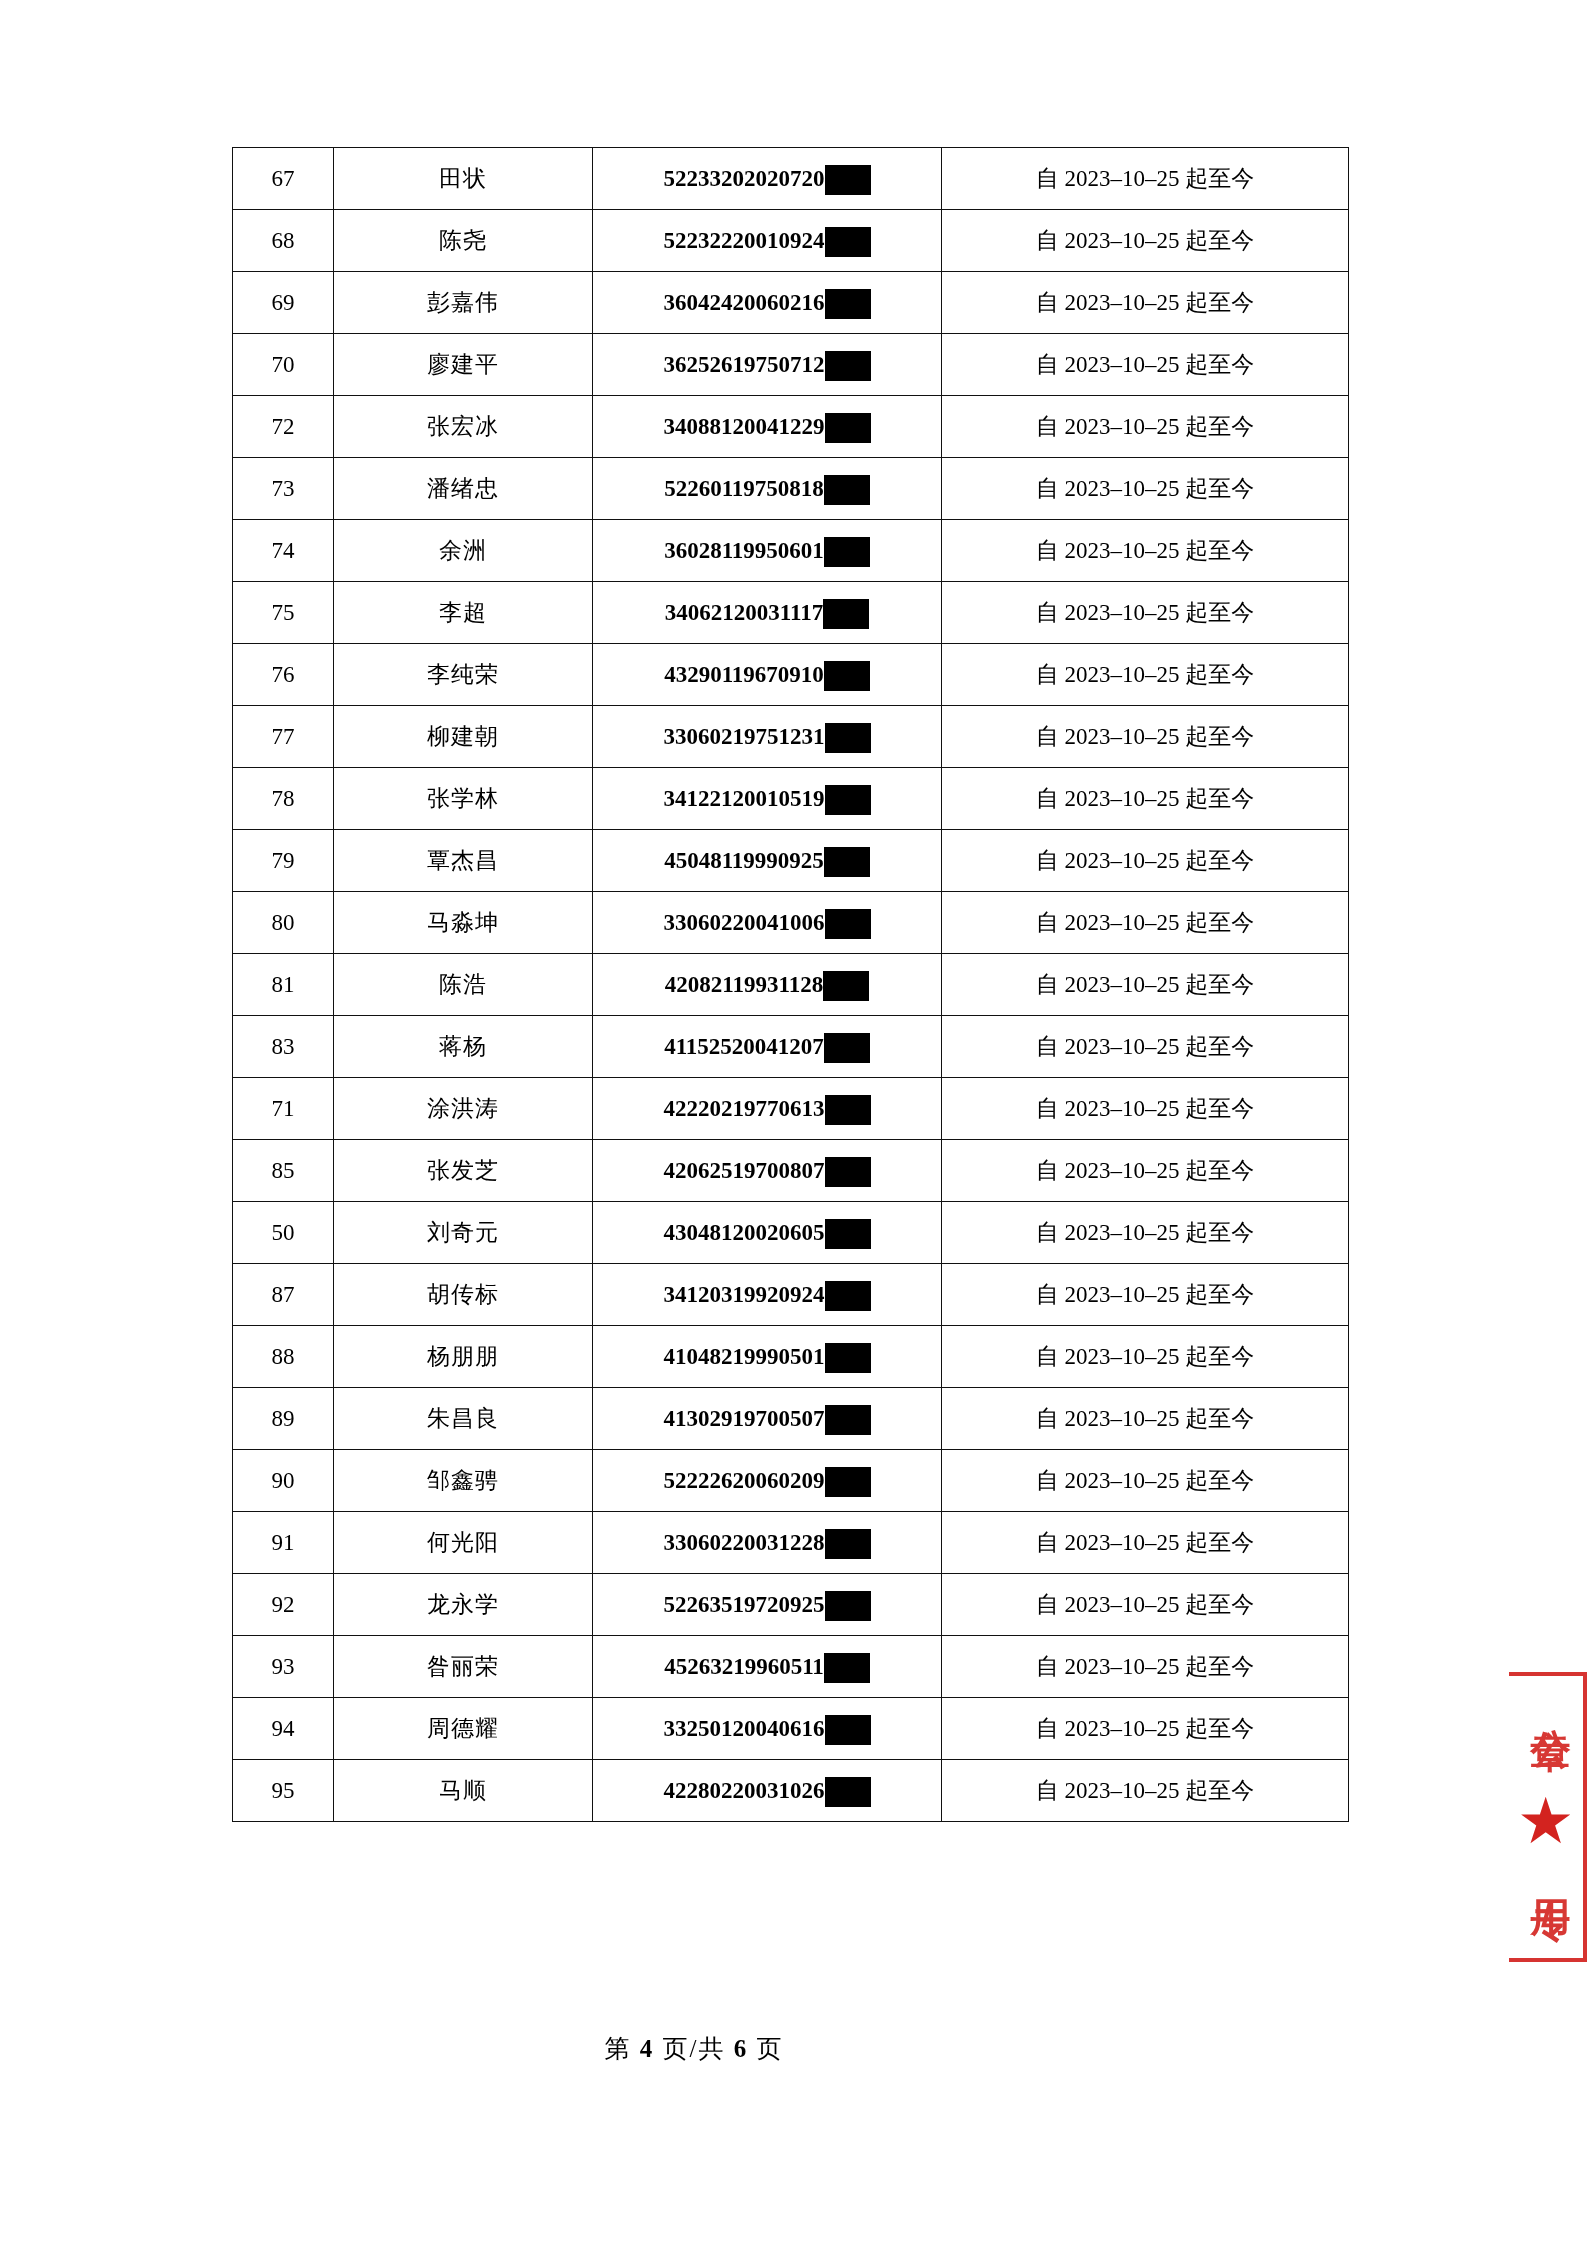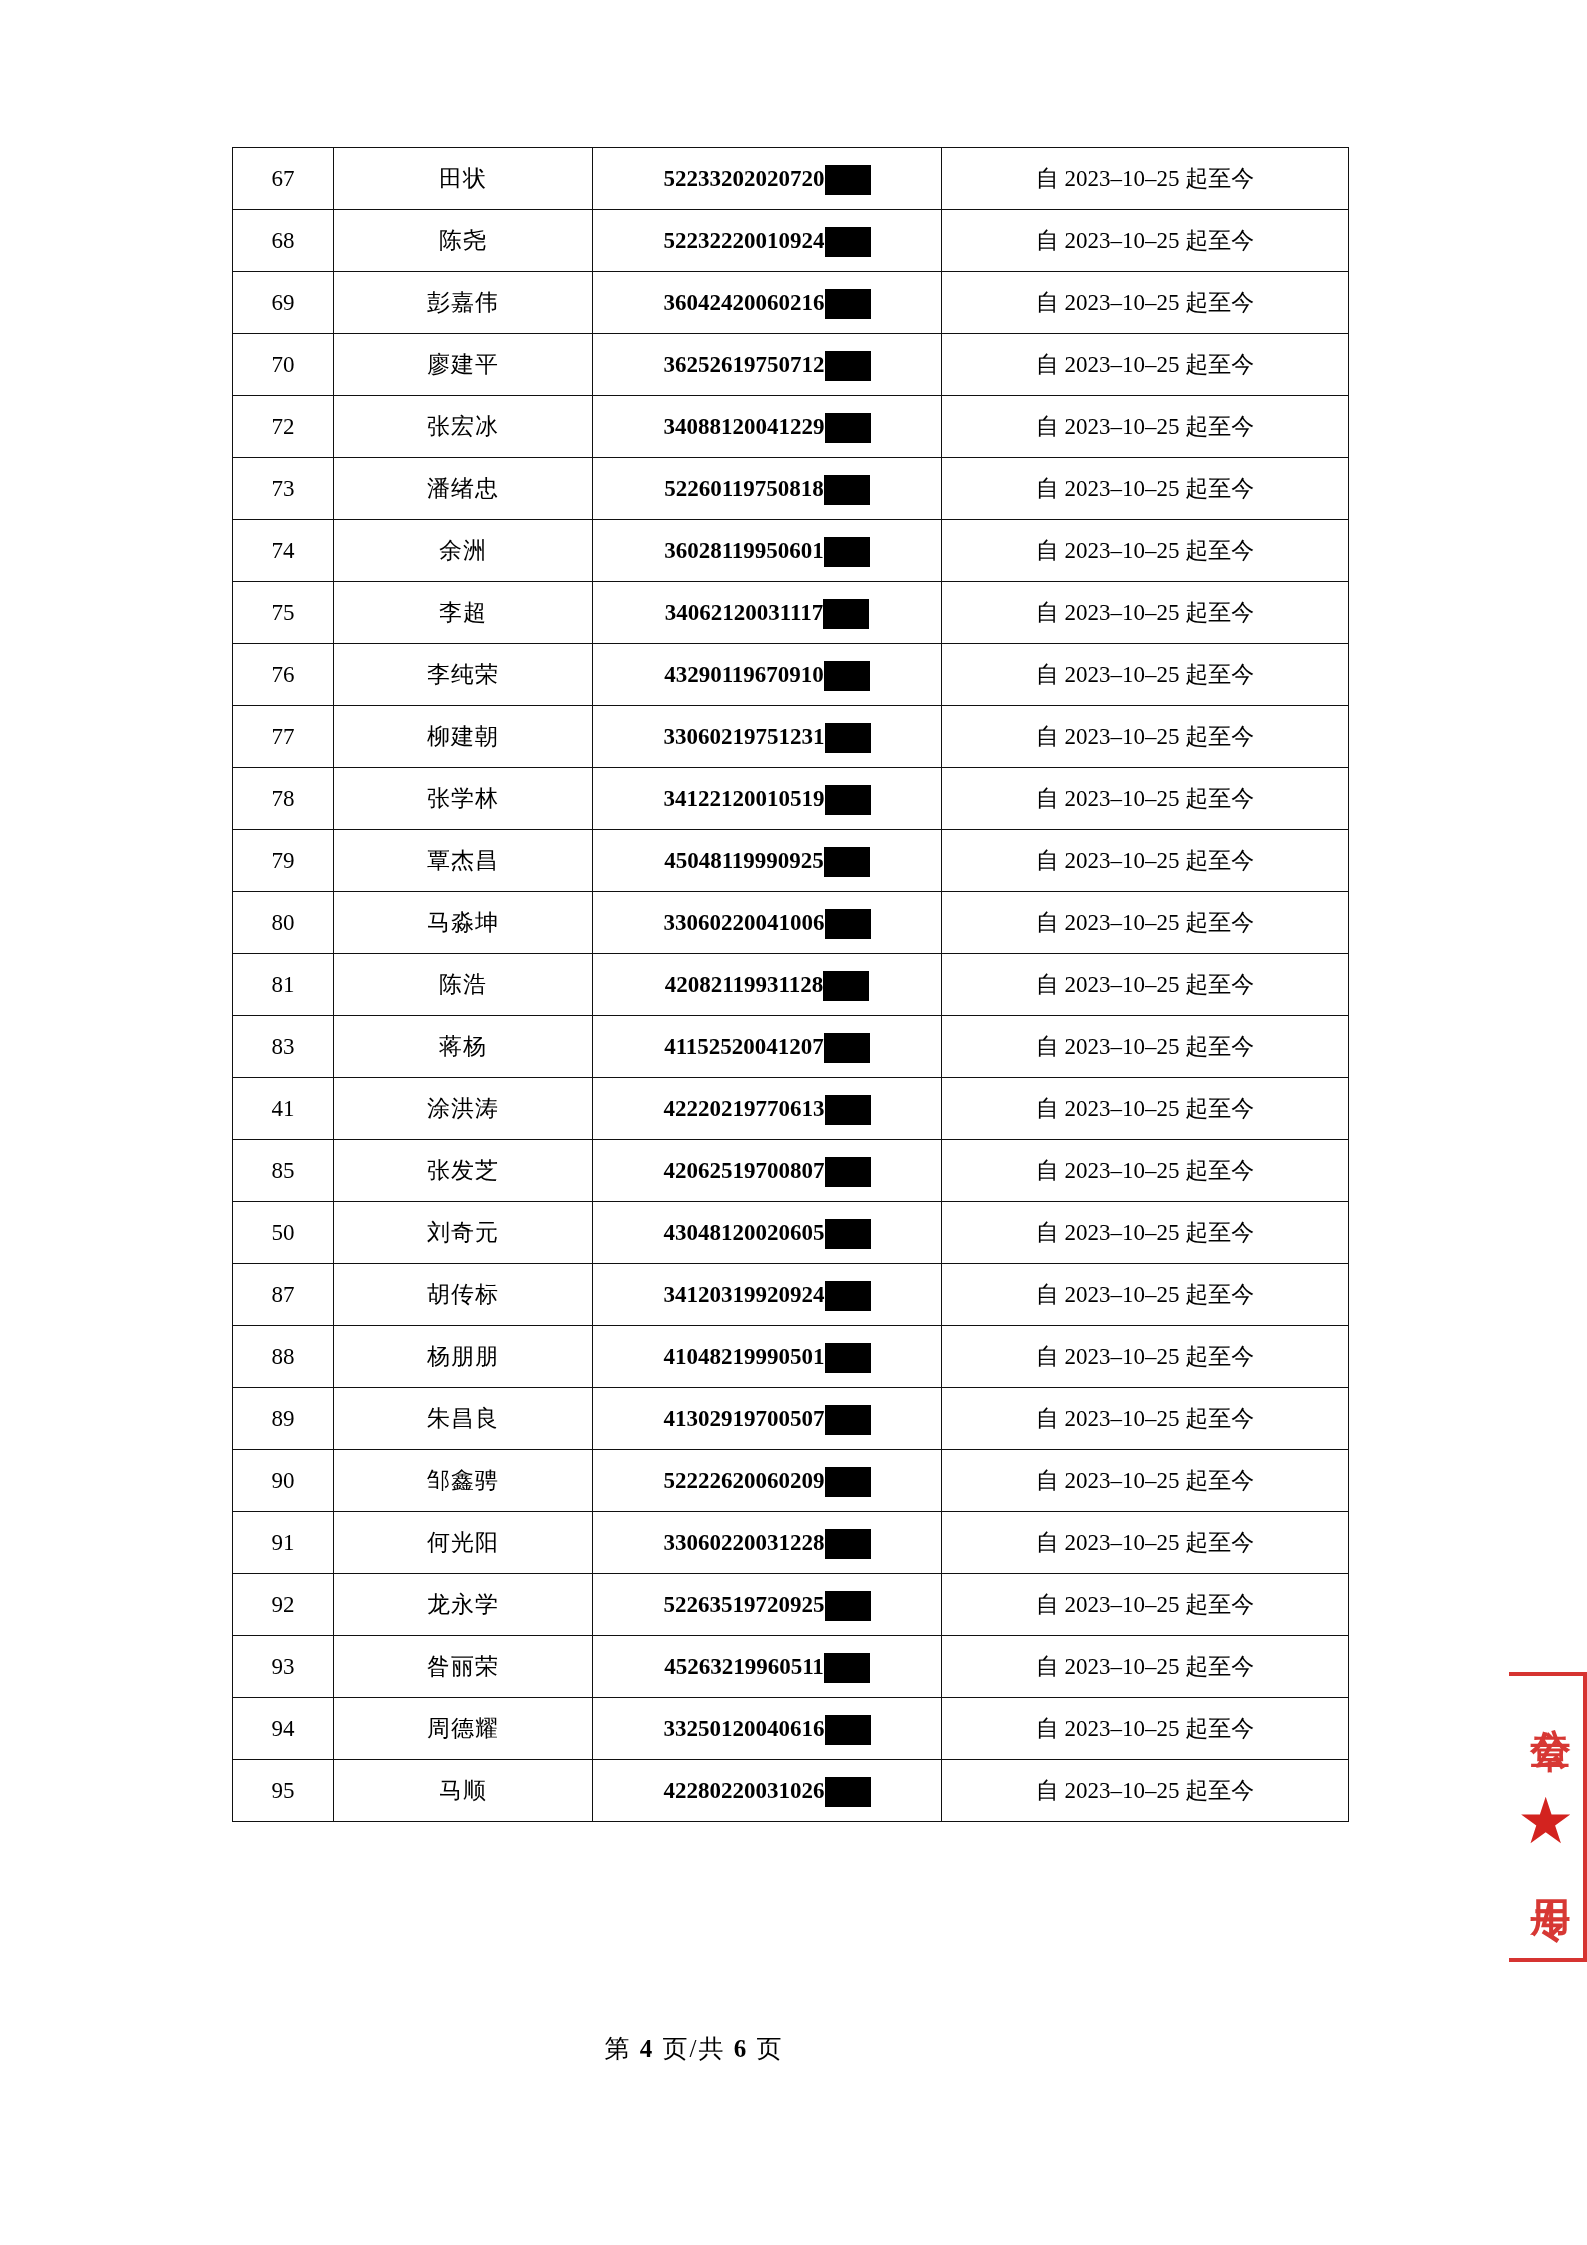--- a/index.html
+++ b/index.html
@@ -218,21 +218,21 @@
             <td class="col-id"><span class="id-inner"><span class="id-digits">42082119931128</span><span class="redaction"></span></span></td>
             <td class="col-period">自 2023–10–25 起至今</td>
           </tr>
           <tr>
             <td class="col-idx">83</td>
             <td class="col-name">蒋杨</td>
             <td class="col-id"><span class="id-inner"><span class="id-digits">41152520041207</span><span class="redaction"></span></span></td>
             <td class="col-period">自 2023–10–25 起至今</td>
           </tr>
           <tr>
-            <td class="col-idx">41</td>
+            <td class="col-idx">71</td>
             <td class="col-name">涂洪涛</td>
             <td class="col-id"><span class="id-inner"><span class="id-digits">42220219770613</span><span class="redaction"></span></span></td>
             <td class="col-period">自 2023–10–25 起至今</td>
           </tr>
           <tr>
             <td class="col-idx">85</td>
             <td class="col-name">张发芝</td>
             <td class="col-id"><span class="id-inner"><span class="id-digits">42062519700807</span><span class="redaction"></span></span></td>
             <td class="col-period">自 2023–10–25 起至今</td>
           </tr>

